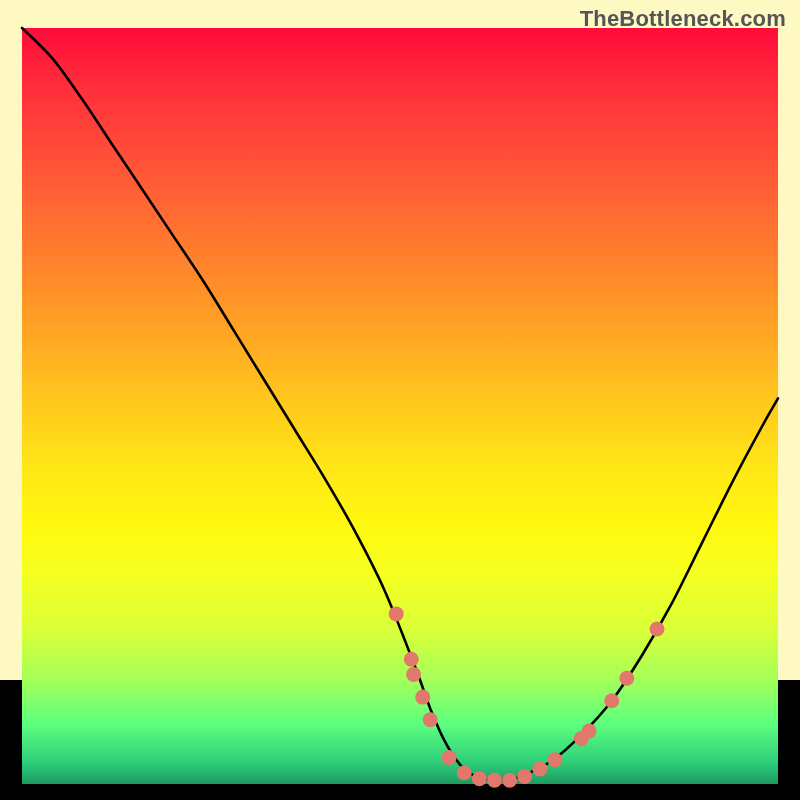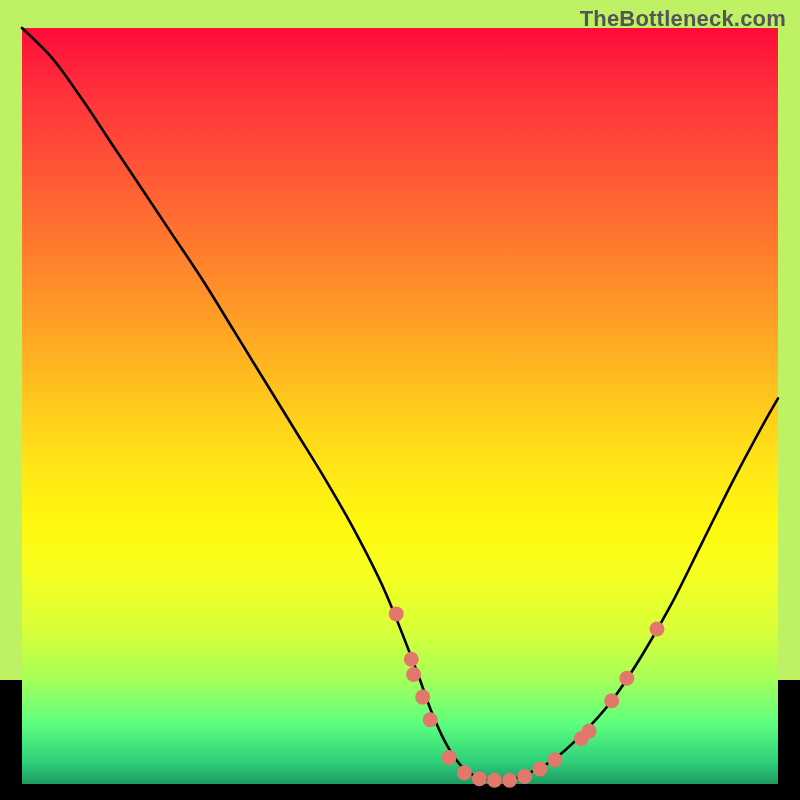--- a/index.html
+++ b/index.html
@@ -8,21 +8,21 @@
     width: 800px;
     height: 800px;
     background: #000;
     overflow: hidden;
     font-family: Arial, Helvetica, sans-serif;
   }
   .frame {
     position: relative;
     width: 800px;
     height: 680px;
-    background: #bef264;
+    background: #fef9c3;
   }
   .attribution {
     position: absolute;
     top: 6px;
     right: 14px;
     color: #555;
     font-size: 22px;
     font-weight: 600;
     letter-spacing: 0.2px;
     user-select: none;

